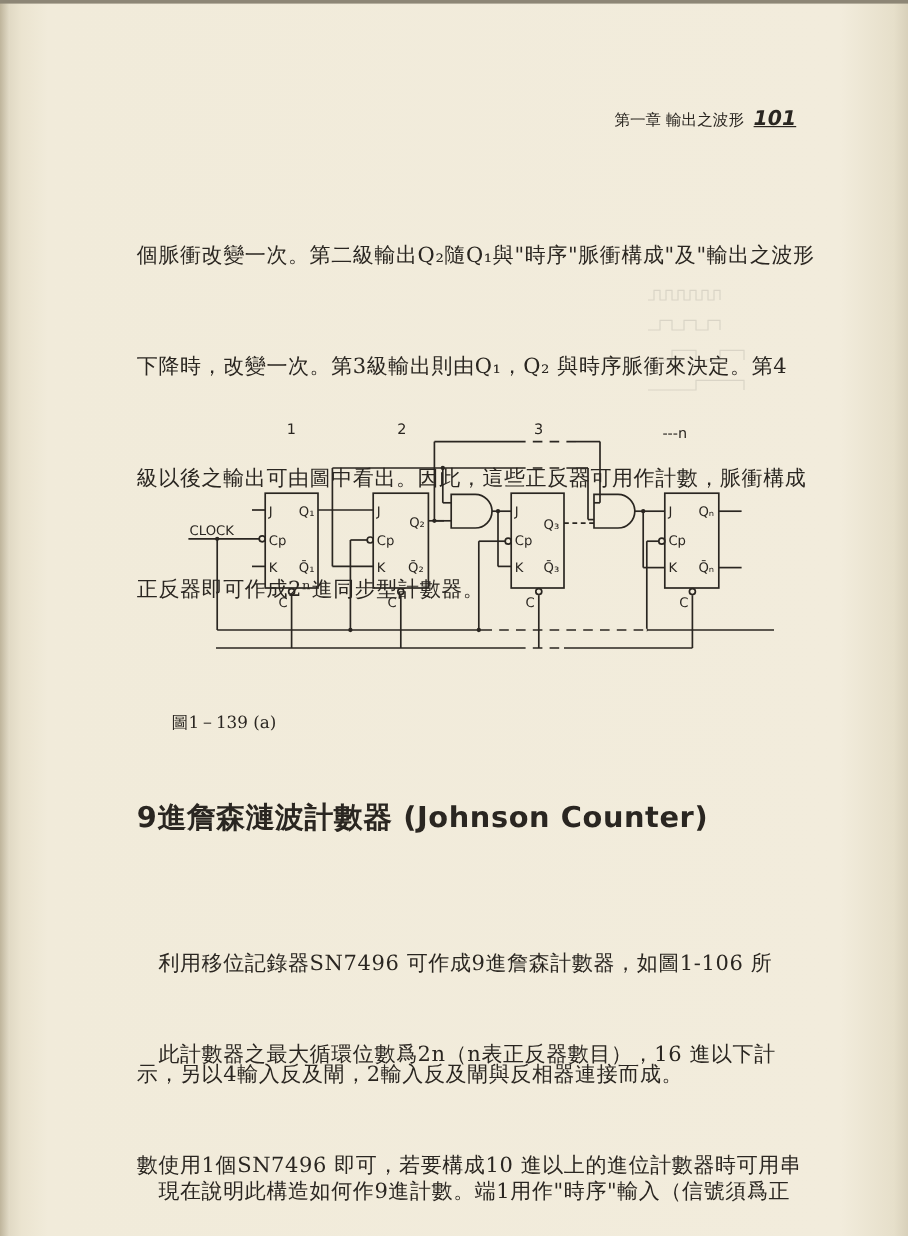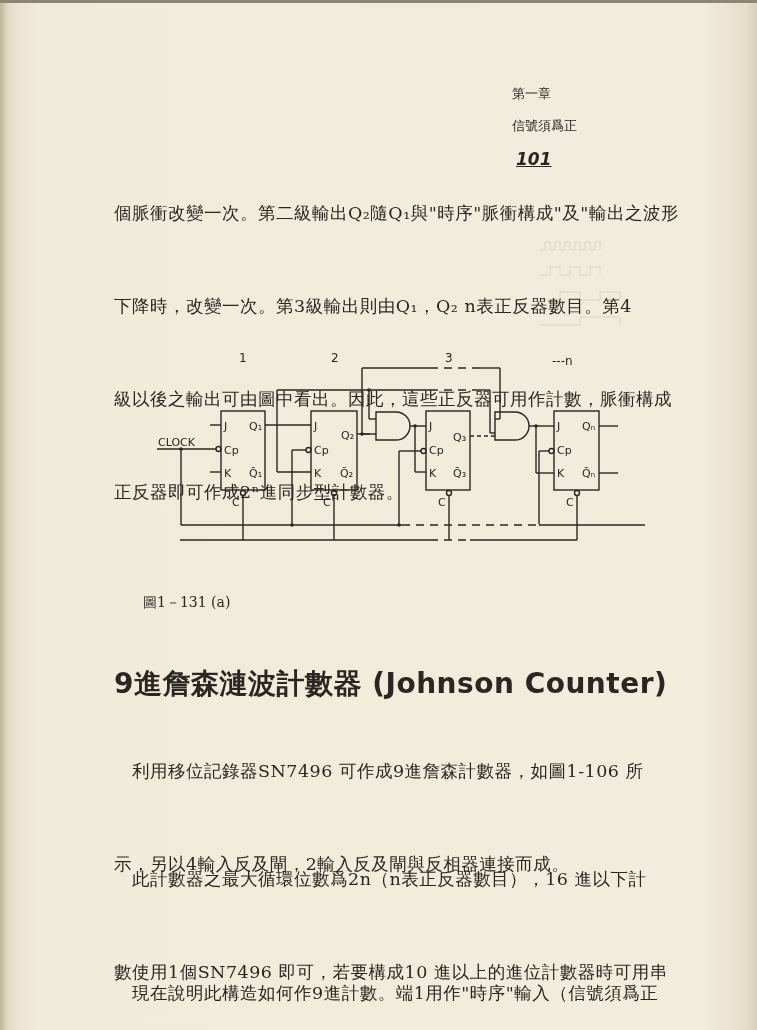--- a/index.html
+++ b/index.html
@@ -16,46 +16,45 @@
     }
     .spine {
       position: absolute; left: 0; top: 0; width: 8px; height: 1030px;
       background: linear-gradient(90deg, #bfb59c, #e3dcc8);
     }
     .topedge {
       position: absolute; left: 0; top: 0; width: 757px; height: 3px; background: #8d8676;
     }
     .header {
       position: absolute; left: 512px; top: 85px; width: 180px; height: 24px;
-      display: flex; align-items: flex-start; gap: 14px;
+      display: flex; align-items: flex-end; gap: 4px;
       font-size: 13px;
-      flex-direction: column;
     }
     .header .chap { font-family: "DejaVu Serif", serif; font-size: 13px; }
     .header .pnum { font-family: "DejaVu Sans", sans-serif; font-weight: bold; font-style: italic; font-size: 17px; margin-left: 4px; text-decoration: underline; }
     .para {
       position: absolute; left: 114px; width: 580px;
       font-size: 17.5px; line-height: 31px; letter-spacing: 0.5px;
       white-space: pre;
     }
     .p1 { top: 136px; }
     .p2 { top: 283px; left: 147px; font-size: 16px; }
     .figure {
       position: absolute; left: 140px; top: 340px; width: 520px; height: 210px;
     }
     .figure svg { width: 520px; height: 210px; }
     .caption {
       position: absolute; left: 143px; top: 594px; font-size: 14px;
     }
     .heading {
       position: absolute; left: 114px; top: 665px;
-      font-family: "DejaVu Sans", sans-serif; font-size: 28px; font-weight: bold;
+      font-family: "DejaVu Sans", sans-serif; font-size: 24px; font-weight: bold;
       letter-spacing: 0.5px; white-space: pre;
     }
-    .p3 { top: 694px; }
+    .p3 { top: 726px; }
     .p4 { top: 802px; }
     .p5 { top: 916px; }
     .ghost {
       position: absolute; left: 540px; top: 230px; width: 200px; height: 300px;
       opacity: 0.12;
     }
   </style>
 </head>
 <body>
 
@@ -69,27 +68,27 @@
         <path d="M0 20 h5 v-8 h5 v8 h5 v-8 h5 v8 h5 v-8 h5 v8 h5 v-8 h5 v8 h5 v-8 h5 v8 h5 v-8 h5 v8"></path>
         <path d="M0 45 h10 v-8 h10 v8 h10 v-8 h10 v8 h10 v-8 h10 v8"></path>
         <path d="M0 70 h20 v-8 h20 v8 h20 v-8 h20 v8"></path>
         <path d="M0 95 h40 v-8 h40 v8"></path>
       </g>
     </svg>
   </div>
 
   <div class="header">
     <span class="chap">第一章</span>
-    <span class="chap">信號須爲正</span>
+    <span class="chap">輸出之波形</span>
     <span class="pnum">101</span>
   </div>
 
   <div class="para p1">
     <div>個脈衝改變一次。第二級輸出Q₂隨Q₁與"時序"脈衝構成"及"輸出之波形</div>
-    <div>下降時，改變一次。第3級輸出則由Q₁，Q₂ n表正反器數目。第4</div>
+    <div>下降時，改變一次。第3級輸出則由Q₁，Q₂ 與時序脈衝來決定。第4</div>
     <div>級以後之輸出可由圖中看出。因此，這些正反器可用作計數，脈衝構成</div>
     <div>正反器即可作成2ⁿ進同步型計數器。</div>
   </div>
 
 
   <div class="figure">
     <svg viewBox="0 0 520 210">
       <g fill="none" stroke="#2a2621" stroke-width="1.4">
 
         <rect x="81" y="71" width="44" height="79"></rect>
@@ -210,21 +209,21 @@
         <text x="417" y="90">J</text>
         <text x="417" y="114">Cp</text>
         <text x="417" y="137">K</text>
         <text x="442" y="90">Qₙ</text>
         <text x="442" y="137">Q̄ₙ</text>
         <text x="426" y="166">C</text>
       </g>
     </svg>
   </div>
 
-  <div class="caption">圖1－131 (a)</div>
+  <div class="caption">圖1－139 (a)</div>
 
   <div class="heading">9進詹森漣波計數器 (Johnson Counter)</div>
 
   <div class="para p3">
     <div>　利用移位記錄器SN7496 可作成9進詹森計數器，如圖1-106 所</div>
     <div>示，另以4輸入反及閘，2輸入反及閘與反相器連接而成。</div>
   </div>
 
   <div class="para p4">
     <div>　此計數器之最大循環位數爲2n（n表正反器數目），16 進以下計</div>

